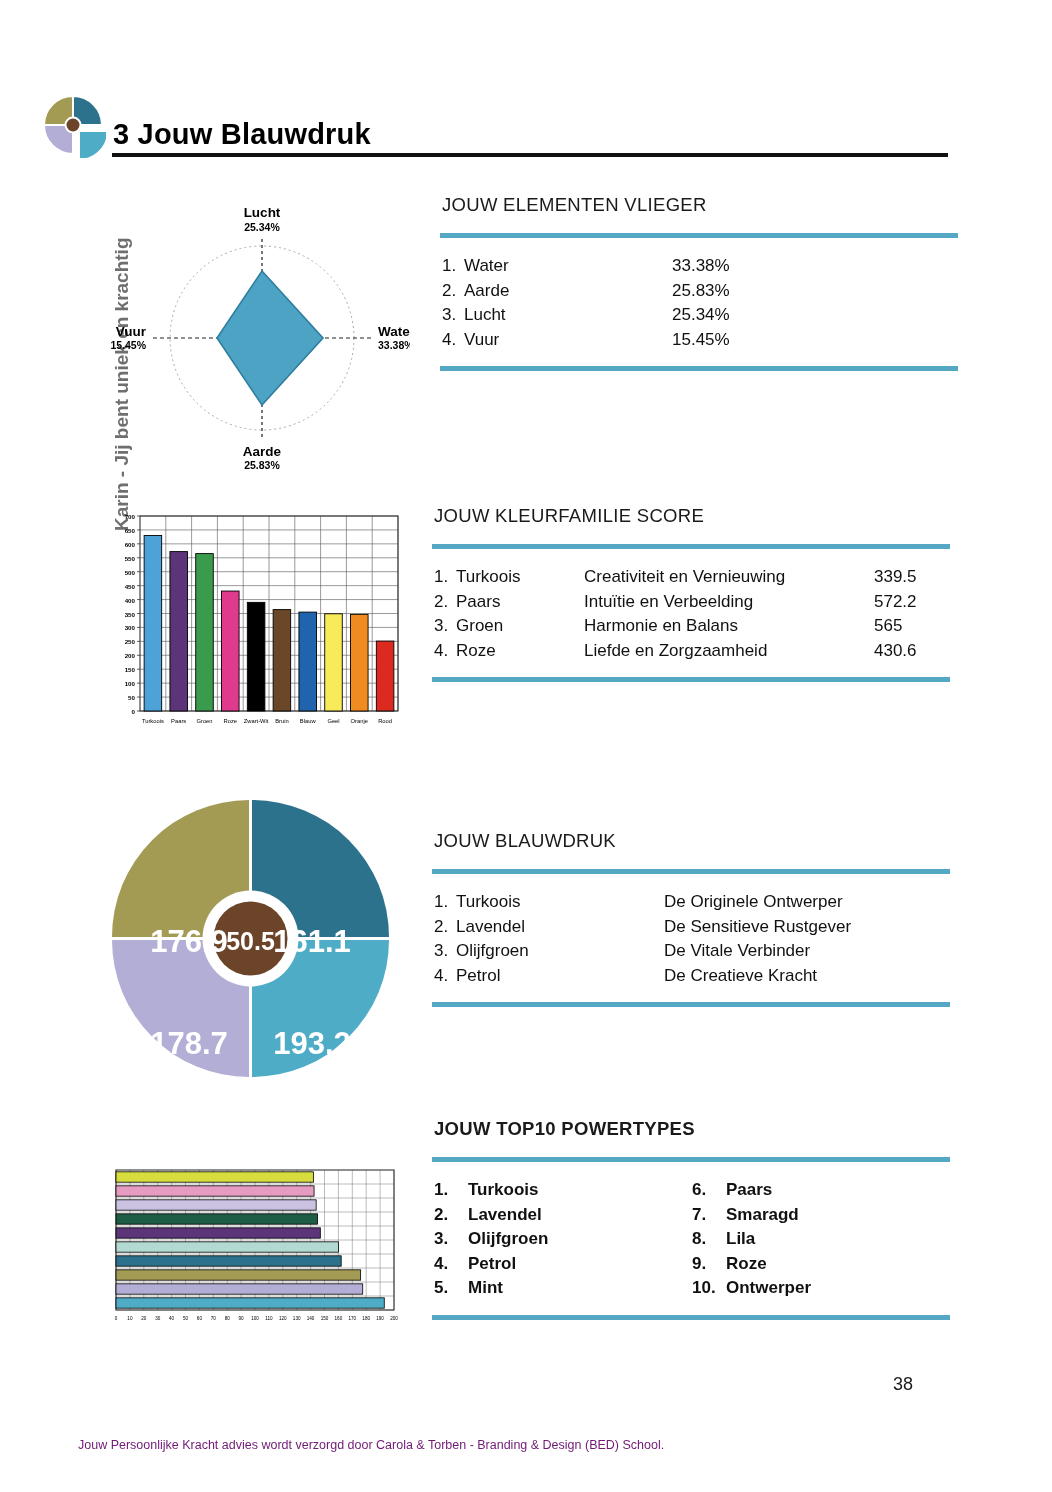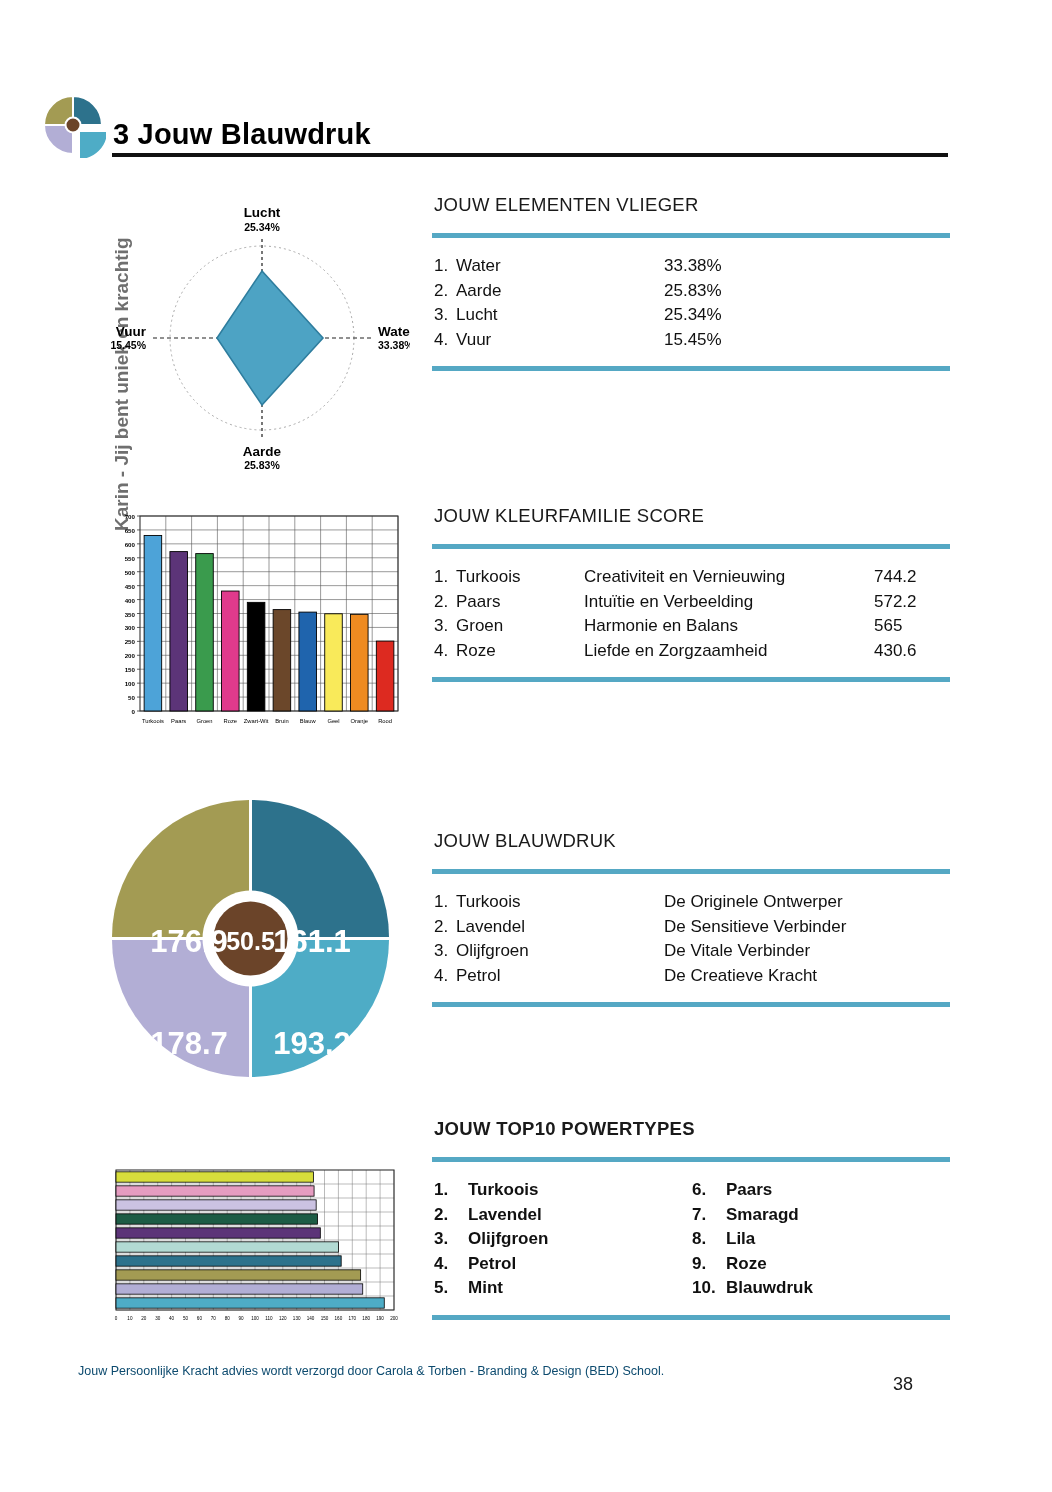--- a/index.html
+++ b/index.html
@@ -85,23 +85,23 @@
   
   #radar { position: absolute; left: 110px; top: 198px; }
   #barchart { position: absolute; left: 110px; top: 506px; }
   #donut { position: absolute; left: 104px; top: 792px; }
   #hbar { position: absolute; left: 106px; top: 1162px; }
 
   
   #footer-text {
     position: absolute;
     left: 78px;
-    top: 1364px;
+    top: 1438px;
     font-size: 12.5px;
-    color: #0c4a6e;
+    color: #701a75;
   }
   #page-number {
     position: absolute;
     left: 893px;
     top: 1374px;
     font-size: 18px;
     color: #1a1a1a;
   }
 </style>
 </head>
@@ -324,21 +324,21 @@
           <text x="232.4" y="158" text-anchor="middle" font-size="4.6" fill="#000">160</text>
           <text x="246.29999999999998" y="158" text-anchor="middle" font-size="4.6" fill="#000">170</text>
           <text x="260.20000000000005" y="158" text-anchor="middle" font-size="4.6" fill="#000">180</text>
           <text x="274.09999999999997" y="158" text-anchor="middle" font-size="4.6" fill="#000">190</text>
           <text x="288" y="158" text-anchor="middle" font-size="4.6" fill="#000">200</text>
         </g>
     </g>
   </svg>
 </div>
 
-<div class="panel" style="top:194px;">
+<div class="panel" style="top:194px;margin-left:8px;">
   <div class="panel-title">JOUW ELEMENTEN VLIEGER</div>
   <div class="rule"></div>
   <div class="panel-body">
     <div class="row elem-row">
       <span class="idx">1.</span>
       <span class="name">Water</span>
       <span class="val">33.38%</span>
     </div>
     <div class="row elem-row">
       <span class="idx">2.</span>
@@ -360,21 +360,21 @@
 </div>
 
 <div class="panel" style="top:505px;">
   <div class="panel-title">JOUW KLEURFAMILIE SCORE</div>
   <div class="rule"></div>
   <div class="panel-body">
     <div class="row">
       <span class="idx">1.</span>
       <span class="name">Turkoois</span>
       <span class="desc">Creativiteit en Vernieuwing</span>
-      <span class="val">744.2</span>
+      <span class="val">339.5</span>
     </div>
     <div class="row">
       <span class="idx">2.</span>
       <span class="name">Paars</span>
       <span class="desc">Intuïtie en Verbeelding</span>
       <span class="val">572.2</span>
     </div>
     <div class="row">
       <span class="idx">3.</span>
       <span class="name">Groen</span>
@@ -396,21 +396,21 @@
   <div class="rule"></div>
   <div class="panel-body">
     <div class="row">
       <span class="idx">1.</span>
       <span class="namew">Turkoois</span>
       <span class="val">De Originele Ontwerper</span>
     </div>
     <div class="row">
       <span class="idx">2.</span>
       <span class="namew">Lavendel</span>
-      <span class="val">De Sensitieve Verbinder</span>
+      <span class="val">De Sensitieve Rustgever</span>
     </div>
     <div class="row">
       <span class="idx">3.</span>
       <span class="namew">Olijfgroen</span>
       <span class="val">De Vitale Verbinder</span>
     </div>
     <div class="row">
       <span class="idx">4.</span>
       <span class="namew">Petrol</span>
       <span class="val">De Creatieve Kracht</span>
@@ -457,21 +457,21 @@
       <div class="row">
         <span class="idx">8.</span>
         <span class="val">Lila</span>
       </div>
       <div class="row">
         <span class="idx">9.</span>
         <span class="val">Roze</span>
       </div>
       <div class="row">
         <span class="idx">10.</span>
-        <span class="val">Blauwdruk</span>
+        <span class="val">Ontwerper</span>
       </div>
     </div>
   </div>
   <div class="rule"></div>
 </div>
 
 <div id="footer-text">Jouw Persoonlijke Kracht advies wordt verzorgd door Carola &amp; Torben - Branding &amp; Design (BED) School.</div>
 <div id="page-number">38</div>
 
 </body></html>

